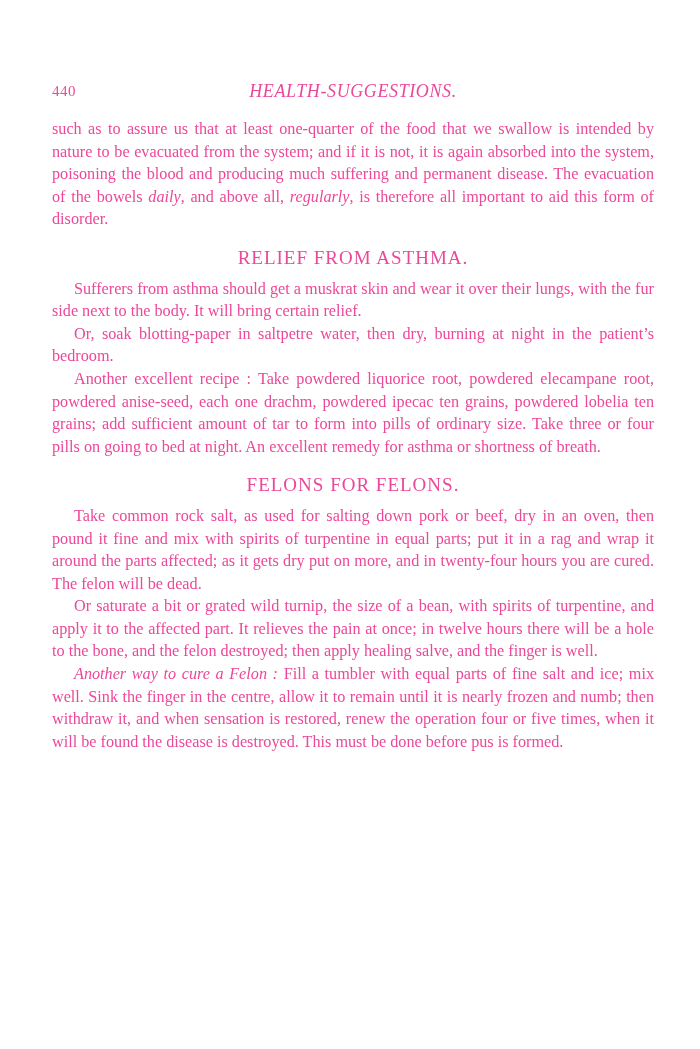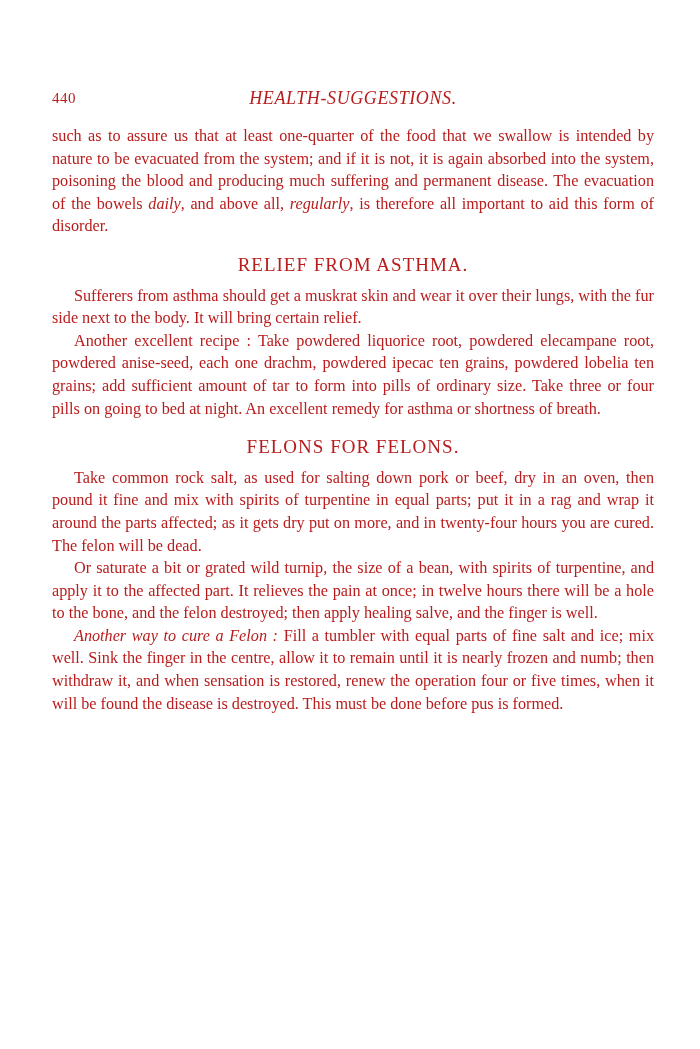--- a/index.html
+++ b/index.html
@@ -1,20 +1,20 @@
 <!DOCTYPE html>
 <html><head>
   <meta charset="utf-8">
   <style>
     html, body { margin: 0; padding: 0; background: #ffffff; }
     body { width: 700px; height: 1049px; position: relative; overflow: hidden; }
     .page {
-      position: absolute; left: 52px; top: 87px; width: 602px;
+      position: absolute; left: 52px; top: 80px; width: 602px;
       font-family: "Liberation Serif", "DejaVu Serif", serif;
-      color: #b91c1c; font-size: 16.2px; line-height: 22.6px;
+      color: #ec4899; font-size: 16.2px; line-height: 22.6px;
     }
     .running-head { position: relative; height: 24px; margin-bottom: 14px; }
     .page-number { position: absolute; left: 0; top: 0; font-size: 15px; letter-spacing: 0.5px; }
     .running-title { position: absolute; left: 0; right: 0; top: 0; text-align: center; font-style: italic; font-size: 18px; letter-spacing: 0.6px; }
     p { margin: 0; text-align: justify; }
     p.indent { text-indent: 22px; }
     h2 {
       margin: 16px 0 8px 0; text-align: center; font-weight: normal;
       font-size: 19px; letter-spacing: 1px;
     }
@@ -26,19 +26,20 @@
 <div class="page">
   <div class="running-head">
     <span class="page-number">440</span>
     <span class="running-title">HEALTH-SUGGESTIONS.</span>
   </div>
 
   <p><span>such as to assure us that at least one-quarter of the food that we swallow is intended by nature to be evacuated from the system; and if it is not, it is again absorbed into the system, poisoning the blood and producing much suffering and permanent disease. The evacuation of the bowels </span><em>daily</em><span>, and above all, </span><em>regularly</em><span>, is therefore all important to aid this form of disorder.</span></p>
 
   <h2>RELIEF FROM ASTHMA.</h2>
   <p class="indent">Sufferers from asthma should get a muskrat skin and wear it over their lungs, with the fur side next to the body. It will bring certain relief.</p>
+  <p class="indent">Or, soak blotting-paper in saltpetre water, then dry, burning at night in the patient’s bedroom.</p>
   <p class="indent">Another excellent recipe : Take powdered liquorice root, powdered elecampane root, powdered anise-seed, each one drachm, powdered ipecac ten grains, powdered lobelia ten grains; add sufficient amount of tar to form into pills of ordinary size. Take three or four pills on going to bed at night. An excellent remedy for asthma or shortness of breath.</p>
 
   <h2>FELONS FOR FELONS.</h2>
   <p class="indent">Take common rock salt, as used for salting down pork or beef, dry in an oven, then pound it fine and mix with spirits of turpentine in equal parts; put it in a rag and wrap it around the parts affected; as it gets dry put on more, and in twenty-four hours you are cured. The felon will be dead.</p>
   <p class="indent">Or saturate a bit or grated wild turnip, the size of a bean, with spirits of turpentine, and apply it to the affected part. It relieves the pain at once; in twelve hours there will be a hole to the bone, and the felon destroyed; then apply healing salve, and the finger is well.</p>
   <p class="indent"><em>Another way to cure a Felon :</em><span> Fill a tumbler with equal parts of fine salt and ice; mix well. Sink the finger in the centre, allow it to remain until it is nearly frozen and numb; then withdraw it, and when sensation is restored, renew the operation four or five times, when it will be found the disease is destroyed. This must be done before pus is formed.</span></p>
 </div>
 
 </body></html>

